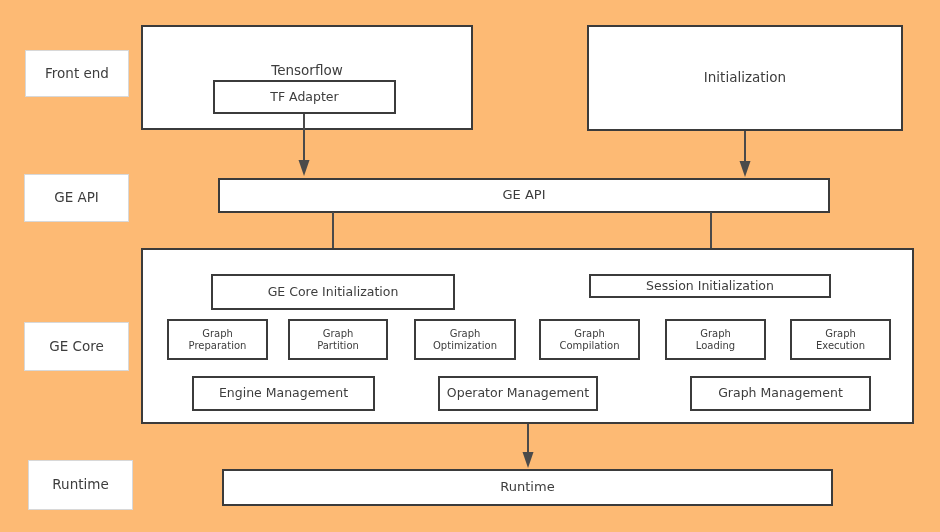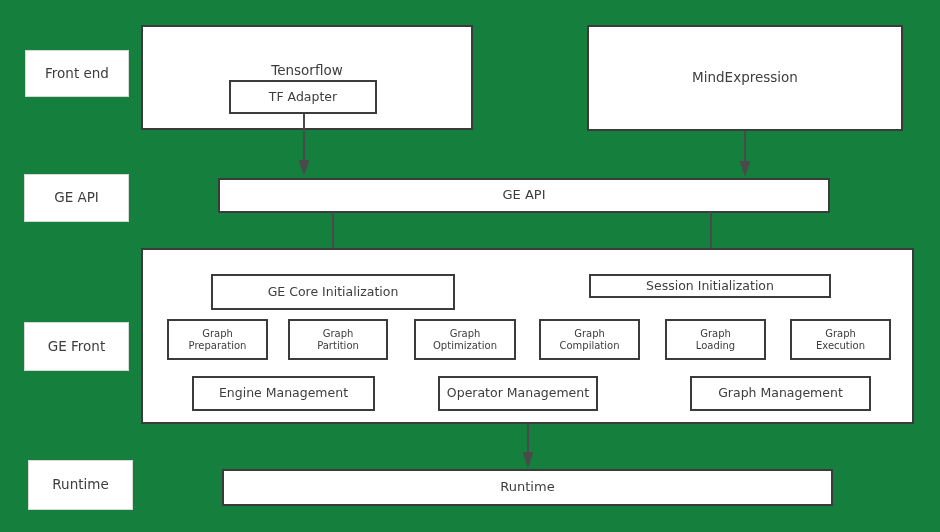--- a/index.html
+++ b/index.html
@@ -4,21 +4,21 @@
 <style>
   html, body {
     margin: 0;
     padding: 0;
     background: #000000;
   }
   #canvas {
     position: relative;
     width: 940px;
     height: 532px;
-    background: #15803d;
+    background: #fdba74;
     font-family: "DejaVu Sans", "Liberation Sans", sans-serif;
     overflow: hidden;
   }
   .box {
     position: absolute;
     box-sizing: border-box;
     background: #ffffff;
     border: 2px solid #3b3b3b;
     color: #3d3d3d;
     display: flex;
@@ -68,29 +68,29 @@
 </style>
 </head>
 <body>
 
 <div id="canvas">
 
   <div class="box label-box" style="left:25px; top:50px; width:104px; height:47px;">Front end</div>
 
   <div class="box label-box" style="left:24px; top:174px; width:105px; height:48px;">GE API</div>
 
-  <div class="box label-box" style="left:24px; top:322px; width:105px; height:49px;">GE Front</div>
+  <div class="box label-box" style="left:24px; top:322px; width:105px; height:49px;">GE Core</div>
 
   <div class="box label-box" style="left:28px; top:460px; width:105px; height:50px;">Runtime</div>
 
   <div class="box stage-box top-label" style="left:141px; top:25px; width:332px; height:105px;">Tensorflow</div>
 
-  <div class="box inner-box" style="left:229px; top:80px; width:148px; height:34px;text-align:center;">TF Adapter</div>
+  <div class="box inner-box" style="left:213px; top:80px; width:183px; height:34px;text-align:center;">TF Adapter</div>
 
-  <div class="box mind-box" style="left:587px; top:25px; width:316px; height:106px;">MindExpression</div>
+  <div class="box mind-box" style="left:587px; top:25px; width:316px; height:106px;">Initialization</div>
 
   <div class="arrow" style="left:296px; top:114px;">
     <svg width="20" height="64" viewBox="0 0 20 64">
       <line x1="8" y1="0" x2="8" y2="52" stroke="#4a4a4a" stroke-width="2"></line>
       <polygon points="8,62 2.5,46 13.5,46" fill="#4a4a4a"></polygon>
     </svg>
   </div>
 
   <div class="arrow" style="left:737px; top:131px;">
     <svg width="20" height="48" viewBox="0 0 20 48">

